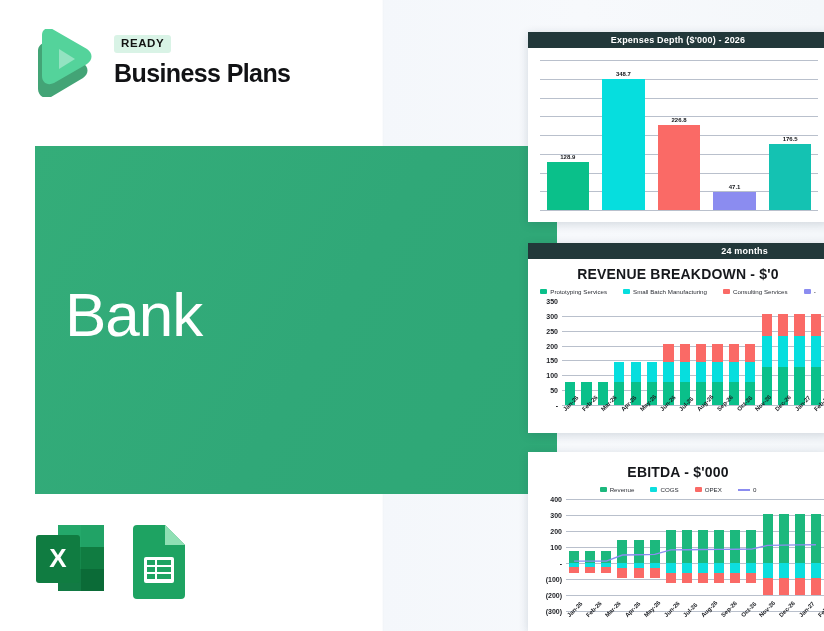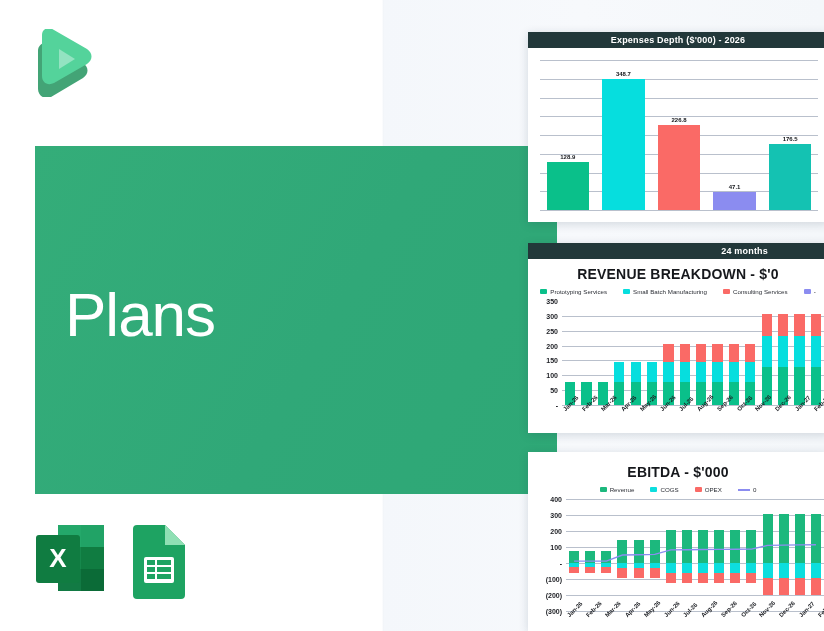--- a/index.html
+++ b/index.html
@@ -86,24 +86,28 @@
   <div class="pale-edge"></div>
 
   <div class="brand">
     <div class="logo">
       <svg width="66" height="68" viewBox="0 0 66 68">
         <path d="M10 22 C10 15 17 11 23 15 L55 34 C61 38 61 45 55 49 L23 68 C17 71 10 67 10 60 Z" fill="#43a476"></path>
         <path d="M14 6 C14 0 20 -3 26 1 L59 20 C65 24 65 31 59 35 L26 54 C20 57 14 54 14 47 Z" fill="#54d39b"></path>
         <path d="M31 20 L47 30 L31 40 Z" fill="#a8e8cd" opacity="0.75"></path>
       </svg>
     </div>
+    <div class="brand-txt">
+      <span class="ready-badge">READY</span>
+      <div class="brand-title">Business Plans</div>
+    </div>
   </div>
 
   <div class="hero">
-    <div class="hero-title">Plans</div>
+    <div class="hero-title">Bank</div>
   </div>
 
   <div class="footrow">
     <div class="xls">
       <svg width="80" height="78" viewBox="0 0 80 78">
         <rect x="26" y="4" width="46" height="22" fill="#21a366"></rect>
         <rect x="26" y="26" width="46" height="22" fill="#107c41"></rect>
         <rect x="26" y="48" width="46" height="22" fill="#0b6b37"></rect>
         <rect x="26" y="4" width="23" height="66" fill="#33c481" opacity="0.18"></rect>
         <rect x="4" y="14" width="44" height="48" rx="3" fill="#107c41"></rect>

